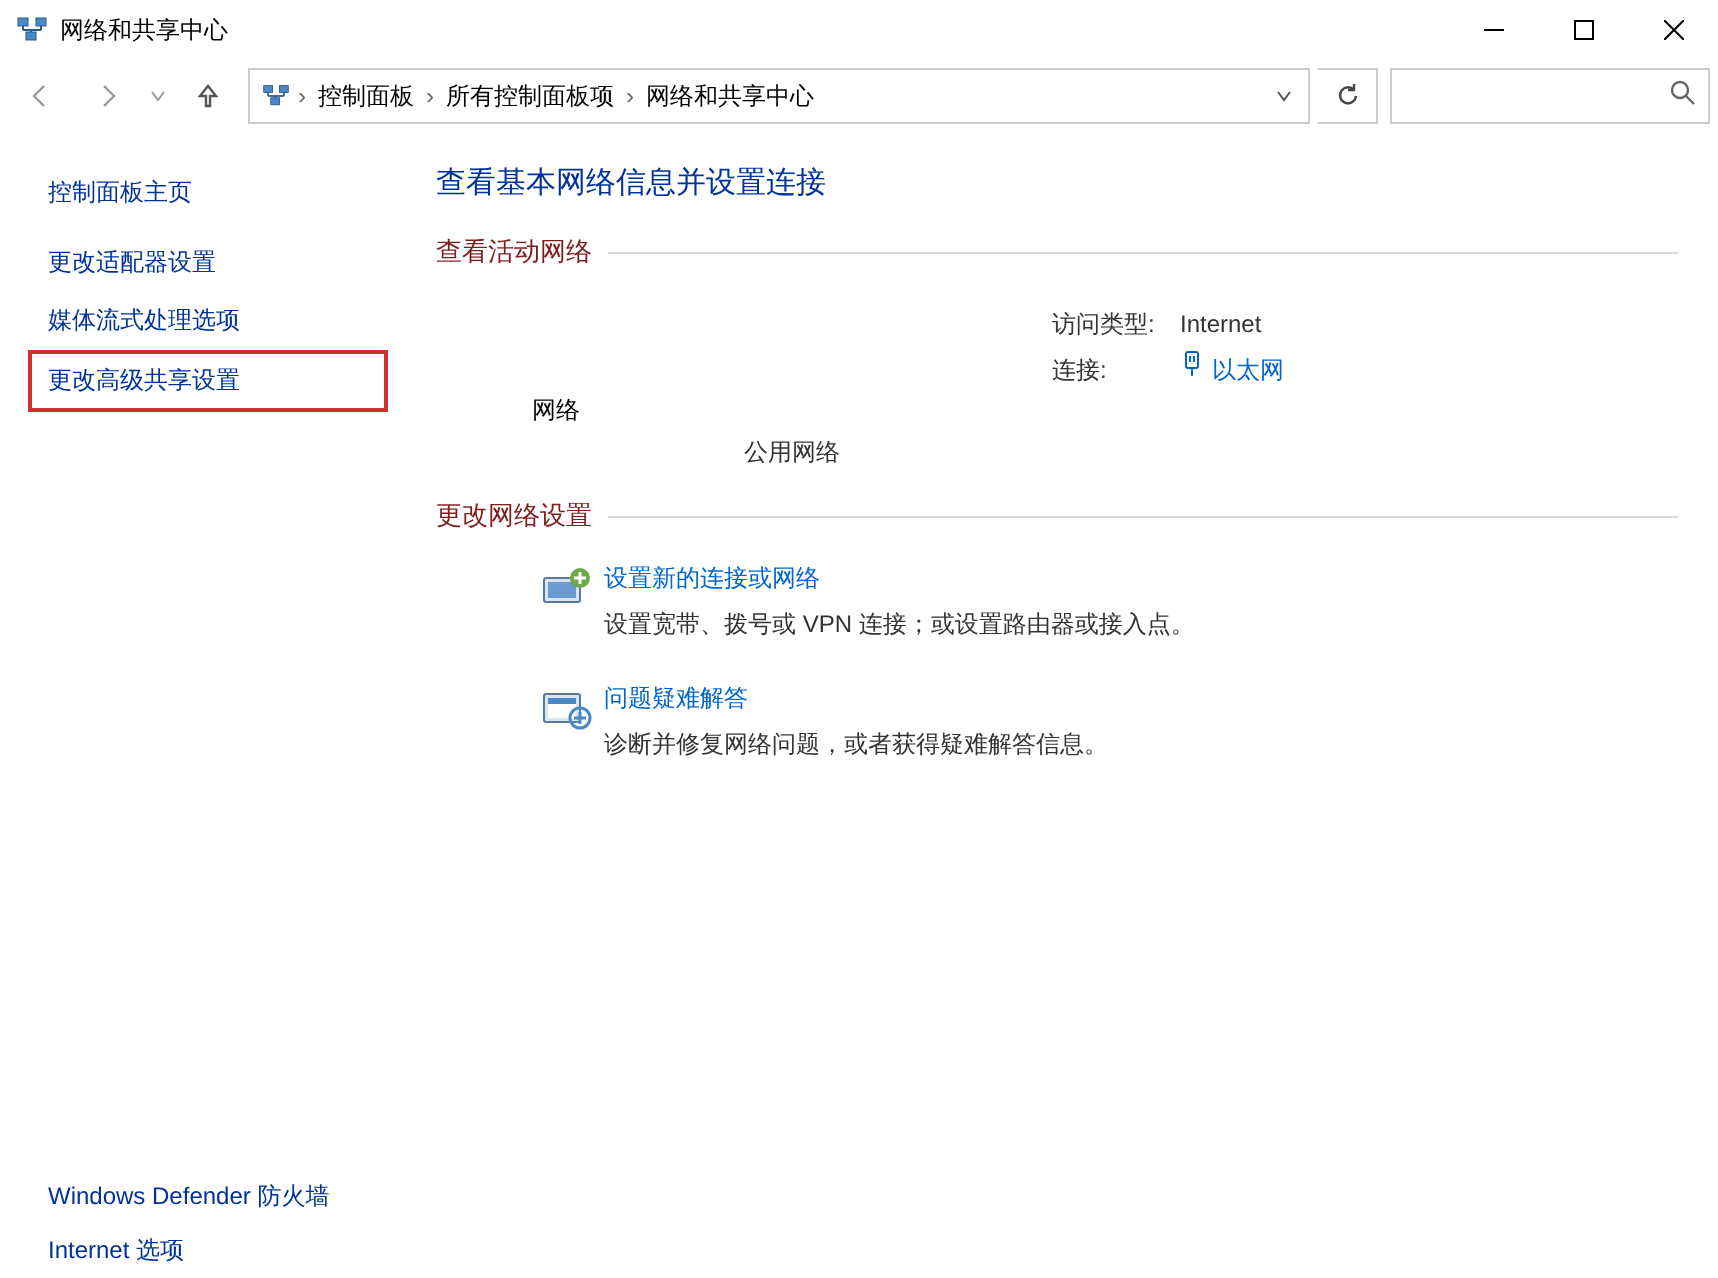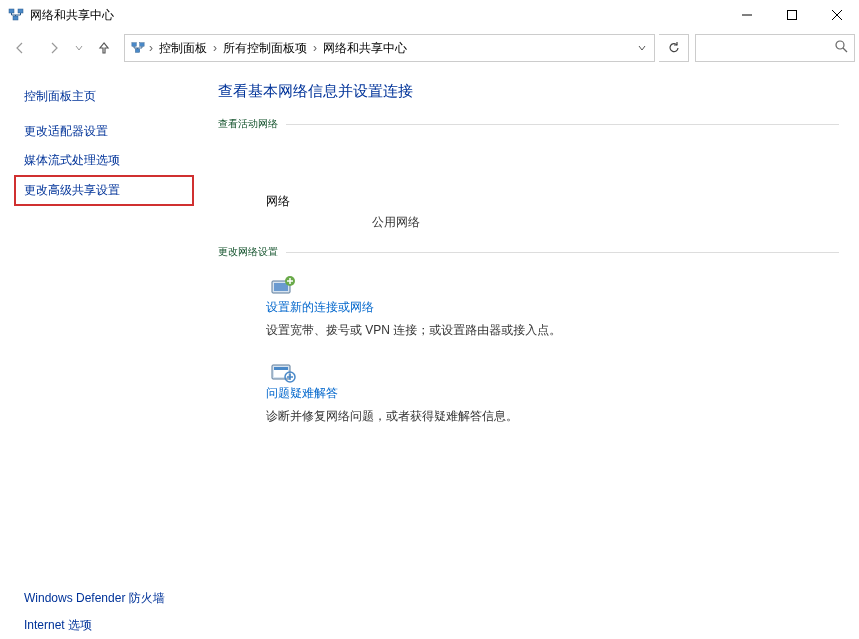--- a/index.html
+++ b/index.html
@@ -133,22 +133,22 @@
       font-size: 15px;
       font-weight: normal;
       margin-bottom: 16px;
     }
     .section-row {
       display: flex;
       align-items: center;
       margin-bottom: 4px;
     }
     .section-h {
-      color: #14532d;
-      font-size: 10px;
+      color: #7f1d1d;
+      font-size: 13px;
       white-space: nowrap;
     }
     .section-line {
       flex: 1;
       height: 1px;
       background: #ddd;
       margin-left: 8px;
     }
     .network-block {
       display: flex;
@@ -158,21 +158,21 @@
     .net-name { font-weight: normal; margin-bottom: 4px; margin-top: 44px; }
     .net-type { color: #333; text-align: center; }
     .net-right { }
     .net-row { display: flex; align-items: center; margin-bottom: 4px; line-height: 18px; }
     .net-label { width: 64px; color: #333; }
     .net-value { color: #333; }
     .net-link { color: #0066cc; cursor: pointer; display:flex; align-items:center; gap:4px; }
     .eth-icon { color:#0066cc; }
 
     .settings-block { padding: 10px 0 0 48px; }
-    .setting-item { display: flex; margin-bottom: 20px; flex-direction: column; }
+    .setting-item { display: flex; margin-bottom: 20px; }
     .setting-icon {
       width: 36px; flex-shrink: 0;
       display:flex; justify-content:center; padding-top:2px;
     }
     .setting-text { }
     .setting-title { color: #0066cc; cursor: pointer; margin-bottom: 6px; font-size: 12px; }
     .setting-desc { color: #333; font-size: 12px; }
   </style>
 </head>
 <body>
@@ -291,20 +291,40 @@
     <div class="section-row">
       <span class="section-h">查看活动网络</span>
       <span class="section-line"></span>
     </div>
 
     <div class="network-block">
       <div class="net-left">
         <div class="net-name">网络</div>
         <div class="net-type">公用网络</div>
       </div>
+      <div class="net-right">
+        <div class="net-row">
+          <span class="net-label">访问类型:</span>
+          <span class="net-value">Internet</span>
+        </div>
+        <div class="net-row">
+          <span class="net-label">连接:</span>
+          <span class="net-link">
+            <span class="eth-icon">
+              <svg width="12" height="14" viewBox="0 0 12 14">
+                  <rect x="3" y="1" width="6" height="8" rx="1" fill="none" stroke="currentColor" stroke-width="1"></rect>
+                  <line x1="5" y1="3" x2="5" y2="6" stroke="currentColor"></line>
+                  <line x1="7" y1="3" x2="7" y2="6" stroke="currentColor"></line>
+                  <line x1="6" y1="9" x2="6" y2="13" stroke="currentColor"></line>
+                </svg>
+            </span>
+            <span>以太网</span>
+          </span>
+        </div>
+      </div>
     </div>
 
     <div class="section-row">
       <span class="section-h">更改网络设置</span>
       <span class="section-line"></span>
     </div>
 
     <div class="settings-block">
       <div class="setting-item">
         <div class="setting-icon">

